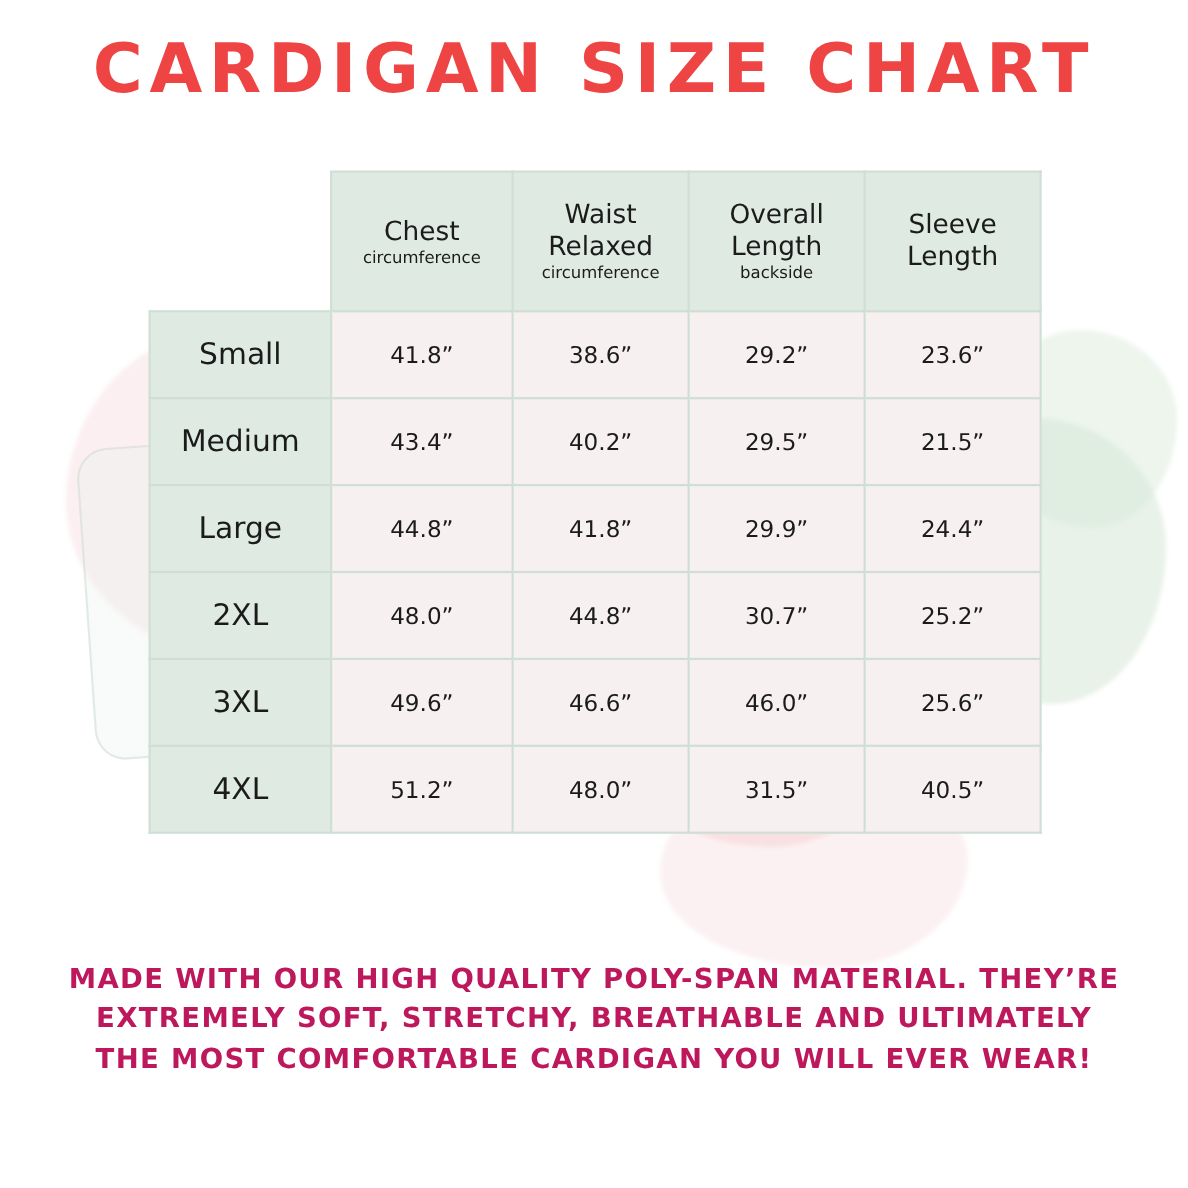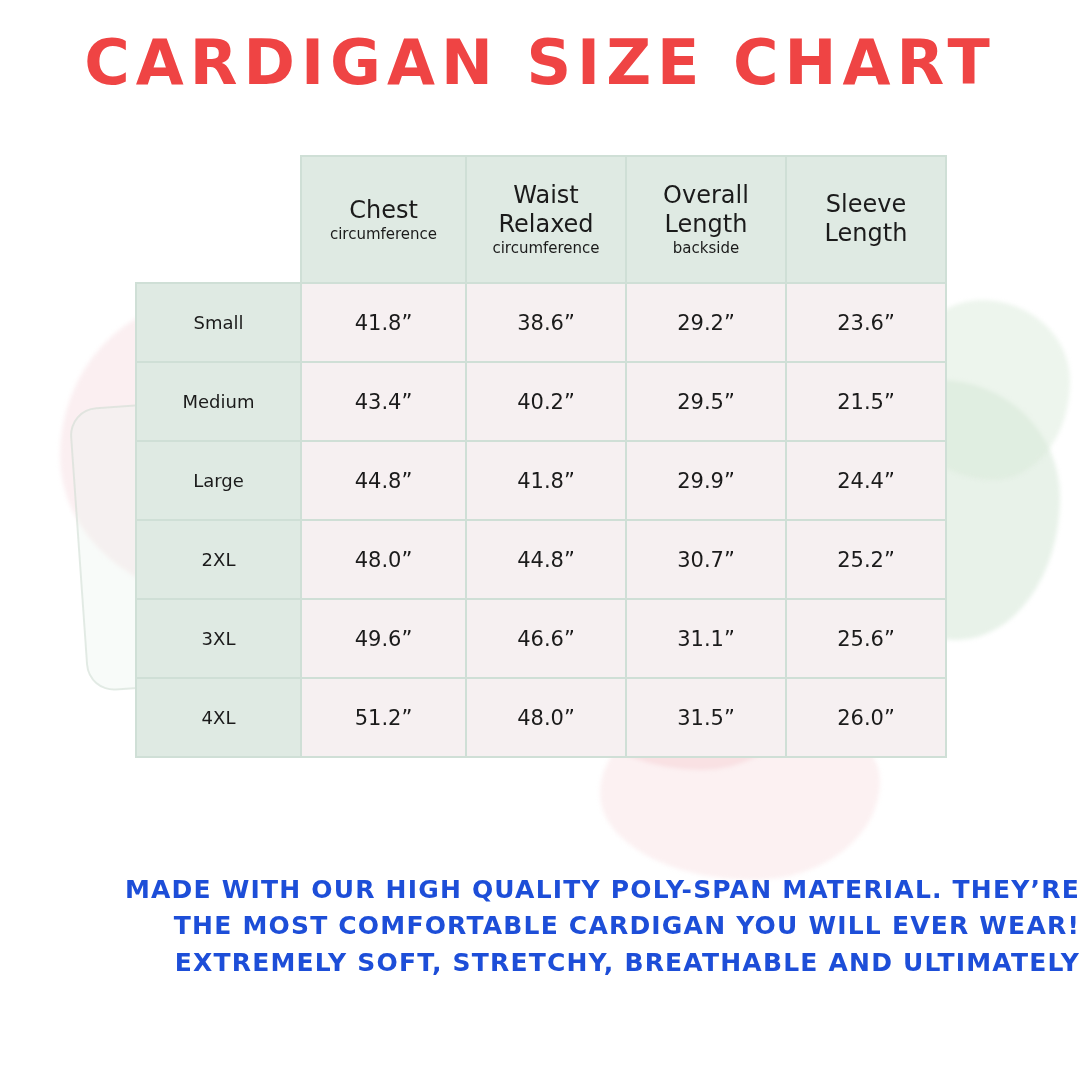--- a/index.html
+++ b/index.html
@@ -92,40 +92,40 @@
   .hdr-sub { display: block; font-size: 15px; margin-top: 2px; }
 
   
   tbody td {
     height: 75px;
     font-size: 21px;
     background: #f6f0f1;
   }
   tbody td.size-label {
     background: #dfeae3;
-    font-size: 18px;
+    font-size: 27px;
   }
 
   col.c0 { width: 165px; }
   col.c1 { width: 165px; }
   col.c2 { width: 160px; }
   col.c3 { width: 160px; }
   col.c4 { width: 160px; }
 
   
   .footer-note {
     position: absolute;
     left: 0;
     top: 872px;
     width: 1080px;
-    text-align: right;
+    text-align: center;
     font-size: 25px;
     line-height: 1.45;
     letter-spacing: 1.2px;
-    color: #1d4ed8;
+    color: #be185d;
     font-weight: 700;
     font-family: "DejaVu Sans", sans-serif;
   }
   .footer-note div { white-space: nowrap; }
 </style>
 </head>
 <body>
 
 <div class="bg-art">
   <div class="bg-letter" style="left:150px; top:230px; font-size:620px;">W</div>
@@ -201,31 +201,31 @@
         <td class="size-label">2XL</td>
         <td>48.0”</td>
         <td>44.8”</td>
         <td>30.7”</td>
         <td>25.2”</td>
       </tr>
       <tr>
         <td class="size-label">3XL</td>
         <td>49.6”</td>
         <td>46.6”</td>
-        <td>31.1”</td>
+        <td>46.0”</td>
         <td>25.6”</td>
       </tr>
       <tr>
         <td class="size-label">4XL</td>
         <td>51.2”</td>
         <td>48.0”</td>
         <td>31.5”</td>
-        <td>26.0”</td>
+        <td>40.5”</td>
       </tr>
     </tbody>
   </table>
 </div>
 
 <div class="footer-note">
   <div>MADE WITH OUR HIGH QUALITY POLY-SPAN MATERIAL. THEY’RE</div>
+  <div>EXTREMELY SOFT, STRETCHY, BREATHABLE AND ULTIMATELY</div>
   <div>THE MOST COMFORTABLE CARDIGAN YOU WILL EVER WEAR!</div>
-  <div>EXTREMELY SOFT, STRETCHY, BREATHABLE AND ULTIMATELY</div>
 </div>
 
 </body></html>

